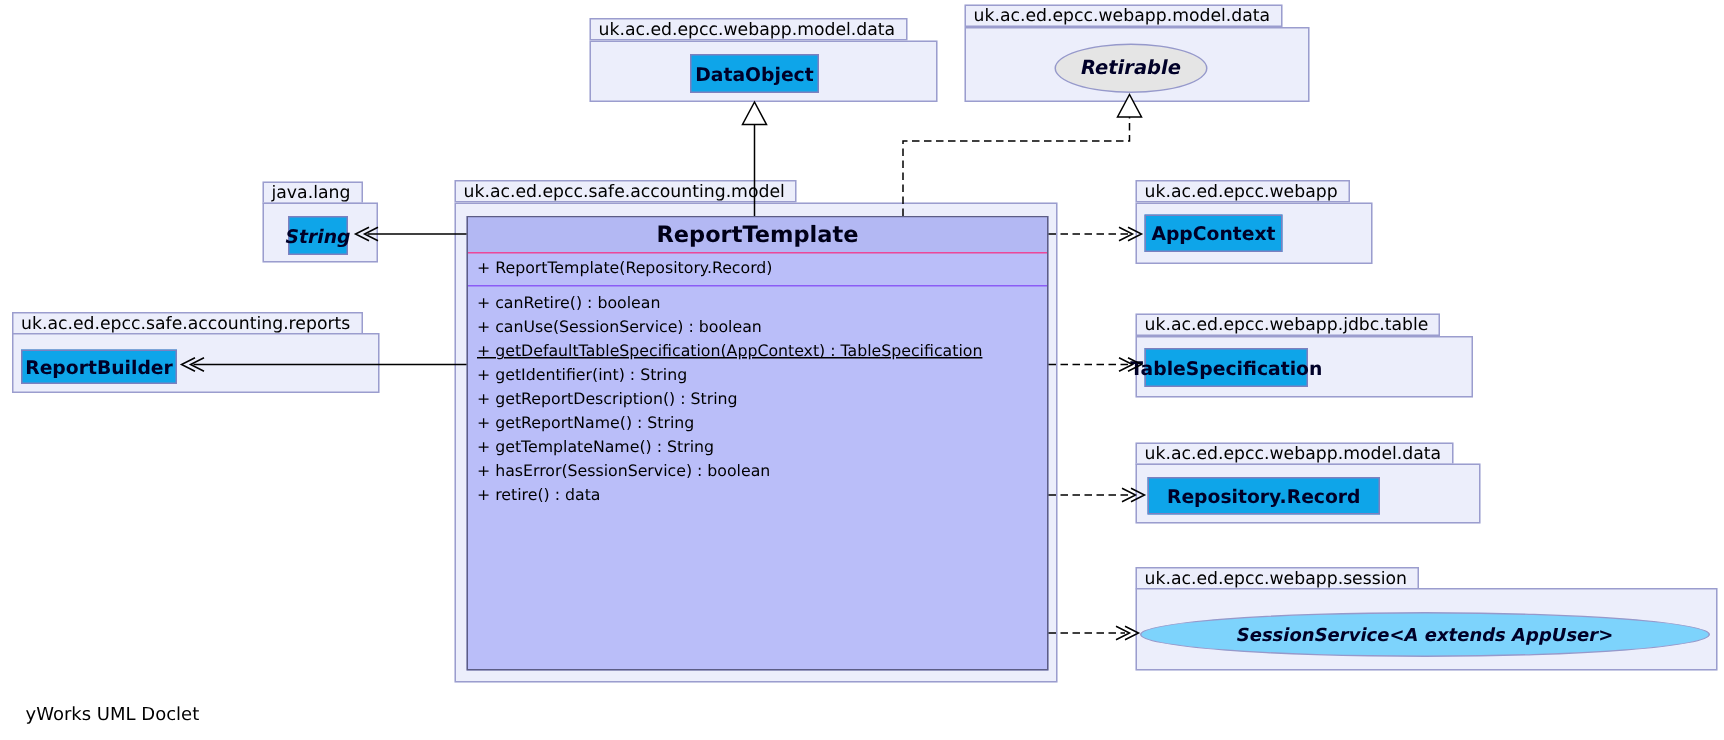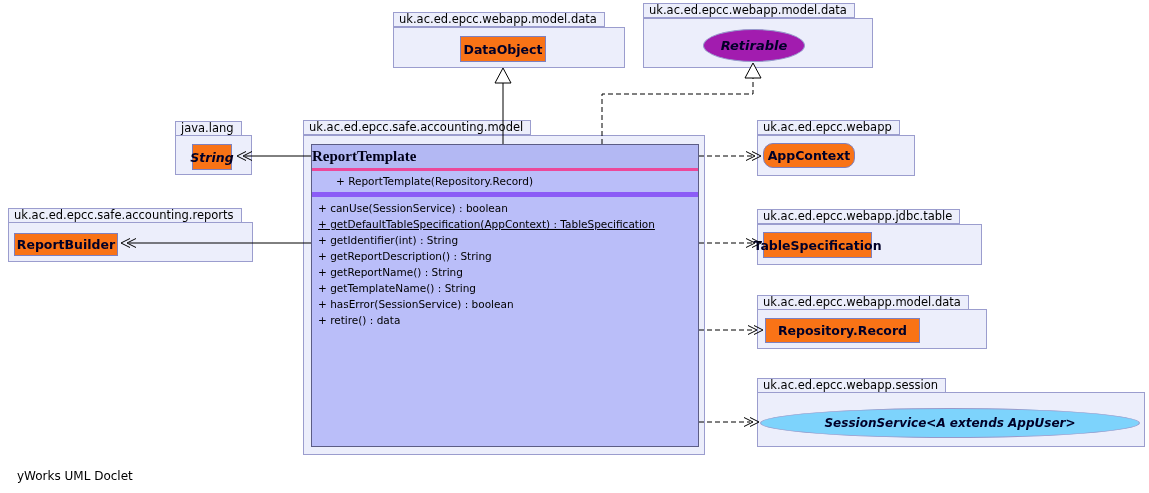--- a/index.html
+++ b/index.html
@@ -14,45 +14,45 @@
     font-size:11.5px;line-height:13px;padding:0 7px 0 5px;
     white-space:nowrap;width:max-content;color:#000;
   }
   .pkg-body{
     position:absolute;box-sizing:border-box;
     background:#eceefb;border:1px solid #9b9dce;
   }
   
   .cls{
     position:absolute;box-sizing:border-box;
-    background:#f97316;border:1px solid #7d80bf;
+    background:#0ea5e9;border:1px solid #7d80bf;
     display:flex;align-items:center;justify-content:center;
     font-size:12.5px;font-weight:bold;color:#000028;white-space:nowrap;
   }
   .iface{
     position:absolute;box-sizing:border-box;border-radius:50%;
-    background:#a21caf;border:1px solid #9699cb;
+    background:#e5e5e5;border:1px solid #9699cb;
     display:flex;align-items:center;justify-content:center;
     font-weight:bold;font-style:italic;color:#000028;white-space:nowrap;
   }
   .iface.big{background:#7dd3fc;font-size:12px;}
   .iface.small{font-size:13px;}
   
   .rt{
     position:absolute;left:311px;top:144px;width:388px;height:303px;
     box-sizing:border-box;background:#babef9;border:1px solid #5c5d85;
   }
   .rt-title{
     height:23px;line-height:23px;background:#b3b8f3;
-    border-bottom:3px solid #ec4899;
-    font-size:15px;font-weight:bold;color:#000018;font-family:Liberation Serif, serif;
+    border-bottom:1px solid #ec4899;text-align:center;
+    font-size:15px;font-weight:bold;color:#000018;
   }
   .rt-ctor{
-    height:21px;line-height:21px;border-bottom:5px solid #8b5cf6;
-    font-size:10.5px;padding-left:24px;white-space:nowrap;
+    height:21px;line-height:21px;border-bottom:1px solid #8b5cf6;
+    font-size:10.5px;padding-left:6px;white-space:nowrap;
   }
   .rt-methods{padding:3px 0 0 6px;}
   .m{height:16px;line-height:16px;font-size:10.5px;white-space:nowrap;}
   .m.u{text-decoration:underline;}
   
   svg.edges{position:absolute;left:0;top:0;pointer-events:none;}
   .edge{stroke:#000;stroke-width:1;fill:none;}
   .edge.dash{stroke-dasharray:5,3;}
   .tri{fill:#fff;stroke:#000;stroke-width:1;}
   .chev{fill:none;stroke:#000;stroke-width:1;}
@@ -75,41 +75,42 @@
   <div class="pkg-tab" style="left:175px;top:121px;">java.lang</div>
   <div class="pkg-body" style="left:175px;top:135px;width:77px;height:40px;"></div>
   <div class="cls" style="left:192px;top:144px;width:40px;height:26px;font-style:italic;">String</div>
 
   <div class="pkg-tab" style="left:8px;top:208px;">uk.ac.ed.epcc.safe.accounting.reports</div>
   <div class="pkg-body" style="left:8px;top:222px;width:245px;height:40px;"></div>
   <div class="cls" style="left:14px;top:233px;width:104px;height:23px;">ReportBuilder</div>
 
   <div class="pkg-tab" style="left:757px;top:120px;">uk.ac.ed.epcc.webapp</div>
   <div class="pkg-body" style="left:757px;top:135px;width:158px;height:41px;"></div>
-  <div class="cls" style="left:763px;top:143px;width:92px;height:25px;border-radius:10px;">AppContext</div>
+  <div class="cls" style="left:763px;top:143px;width:92px;height:25px;">AppContext</div>
 
   <div class="pkg-tab" style="left:757px;top:209px;">uk.ac.ed.epcc.webapp.jdbc.table</div>
   <div class="pkg-body" style="left:757px;top:224px;width:225px;height:41px;"></div>
   <div class="cls" style="left:763px;top:232px;width:109px;height:26px;">TableSpecification</div>
 
   <div class="pkg-tab" style="left:757px;top:295px;">uk.ac.ed.epcc.webapp.model.data</div>
   <div class="pkg-body" style="left:757px;top:309px;width:230px;height:40px;"></div>
   <div class="cls" style="left:765px;top:318px;width:155px;height:25px;">Repository.Record</div>
 
   <div class="pkg-tab" style="left:757px;top:378px;">uk.ac.ed.epcc.webapp.session</div>
   <div class="pkg-body" style="left:757px;top:392px;width:388px;height:55px;"></div>
   <div class="iface big" style="left:760px;top:408px;width:380px;height:30px;">SessionService&lt;A extends AppUser&gt;</div>
 
   <div class="pkg-tab" style="left:303px;top:120px;">uk.ac.ed.epcc.safe.accounting.model</div>
   <div class="pkg-body" style="left:303px;top:135px;width:402px;height:320px;"></div>
 
   <div class="rt">
     <div class="rt-title">ReportTemplate</div>
     <div class="rt-ctor">+ ReportTemplate(Repository.Record)</div>
     <div class="rt-methods">
+      <div class="m">+ canRetire() : boolean</div>
       <div class="m">+ canUse(SessionService) : boolean</div>
       <div class="m u">+ getDefaultTableSpecification(AppContext) : TableSpecification</div>
       <div class="m">+ getIdentifier(int) : String</div>
       <div class="m">+ getReportDescription() : String</div>
       <div class="m">+ getReportName() : String</div>
       <div class="m">+ getTemplateName() : String</div>
       <div class="m">+ hasError(SessionService) : boolean</div>
       <div class="m">+ retire() : data</div>
     </div>
   </div>

